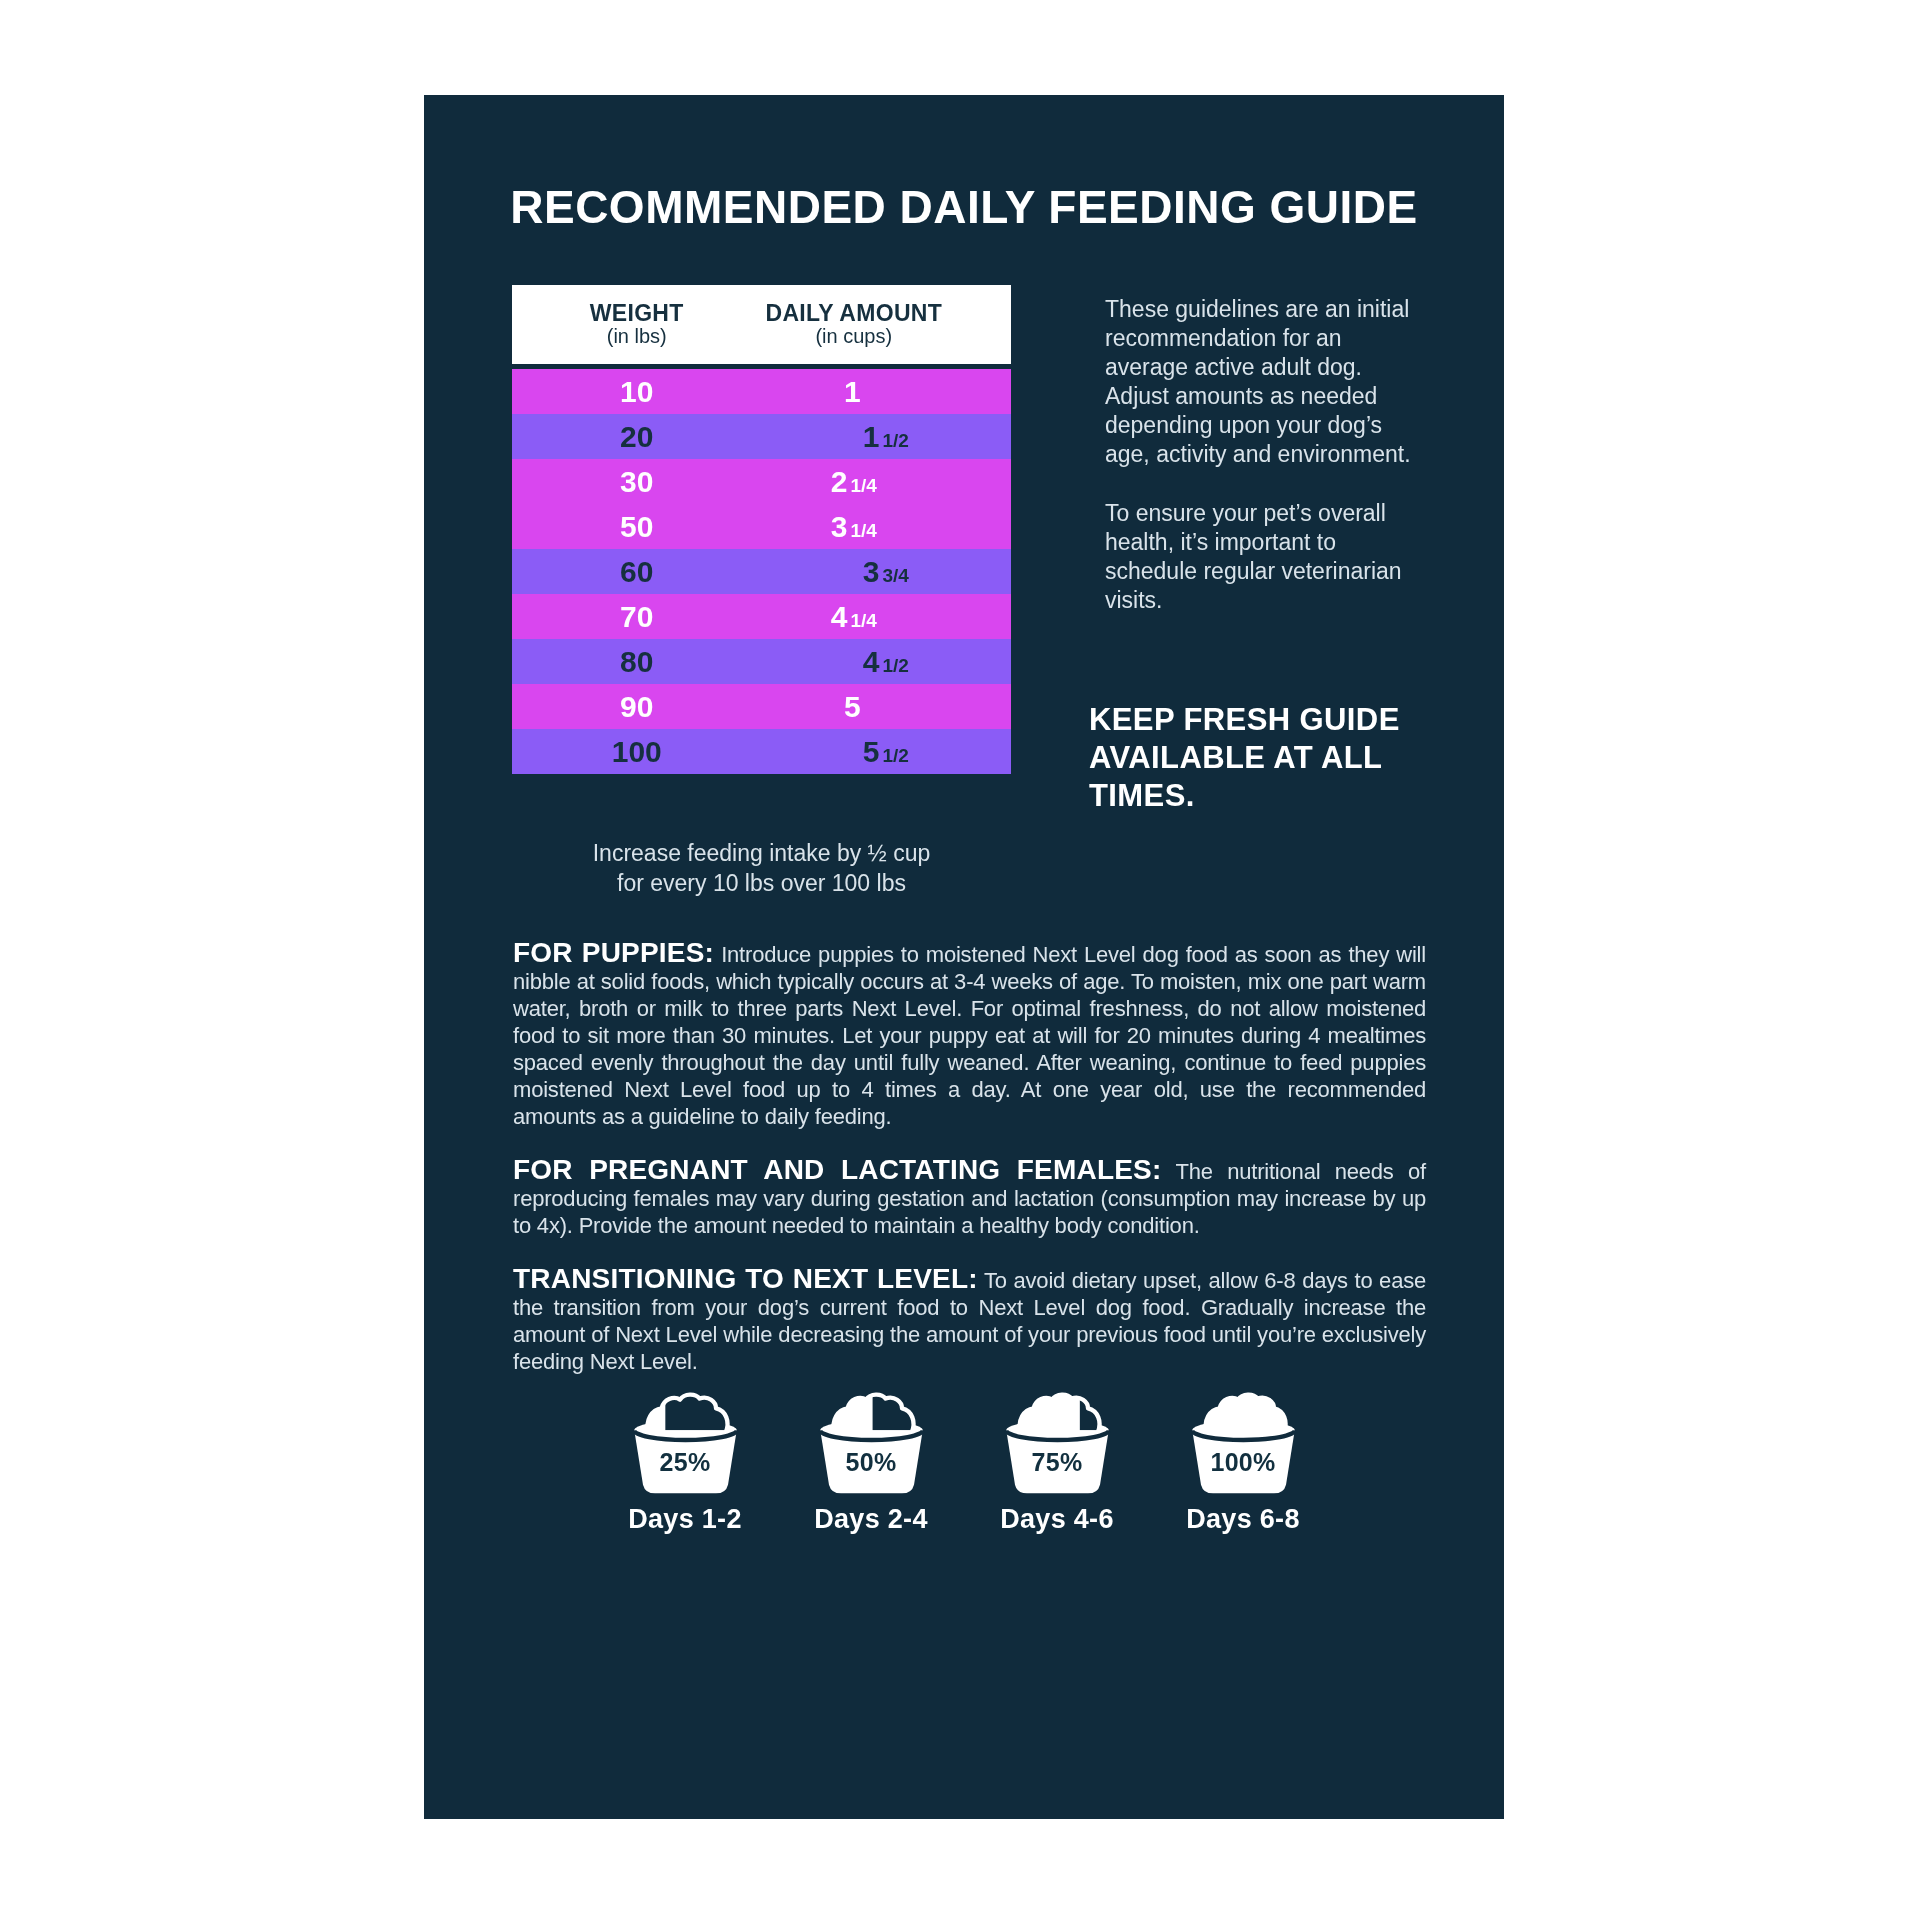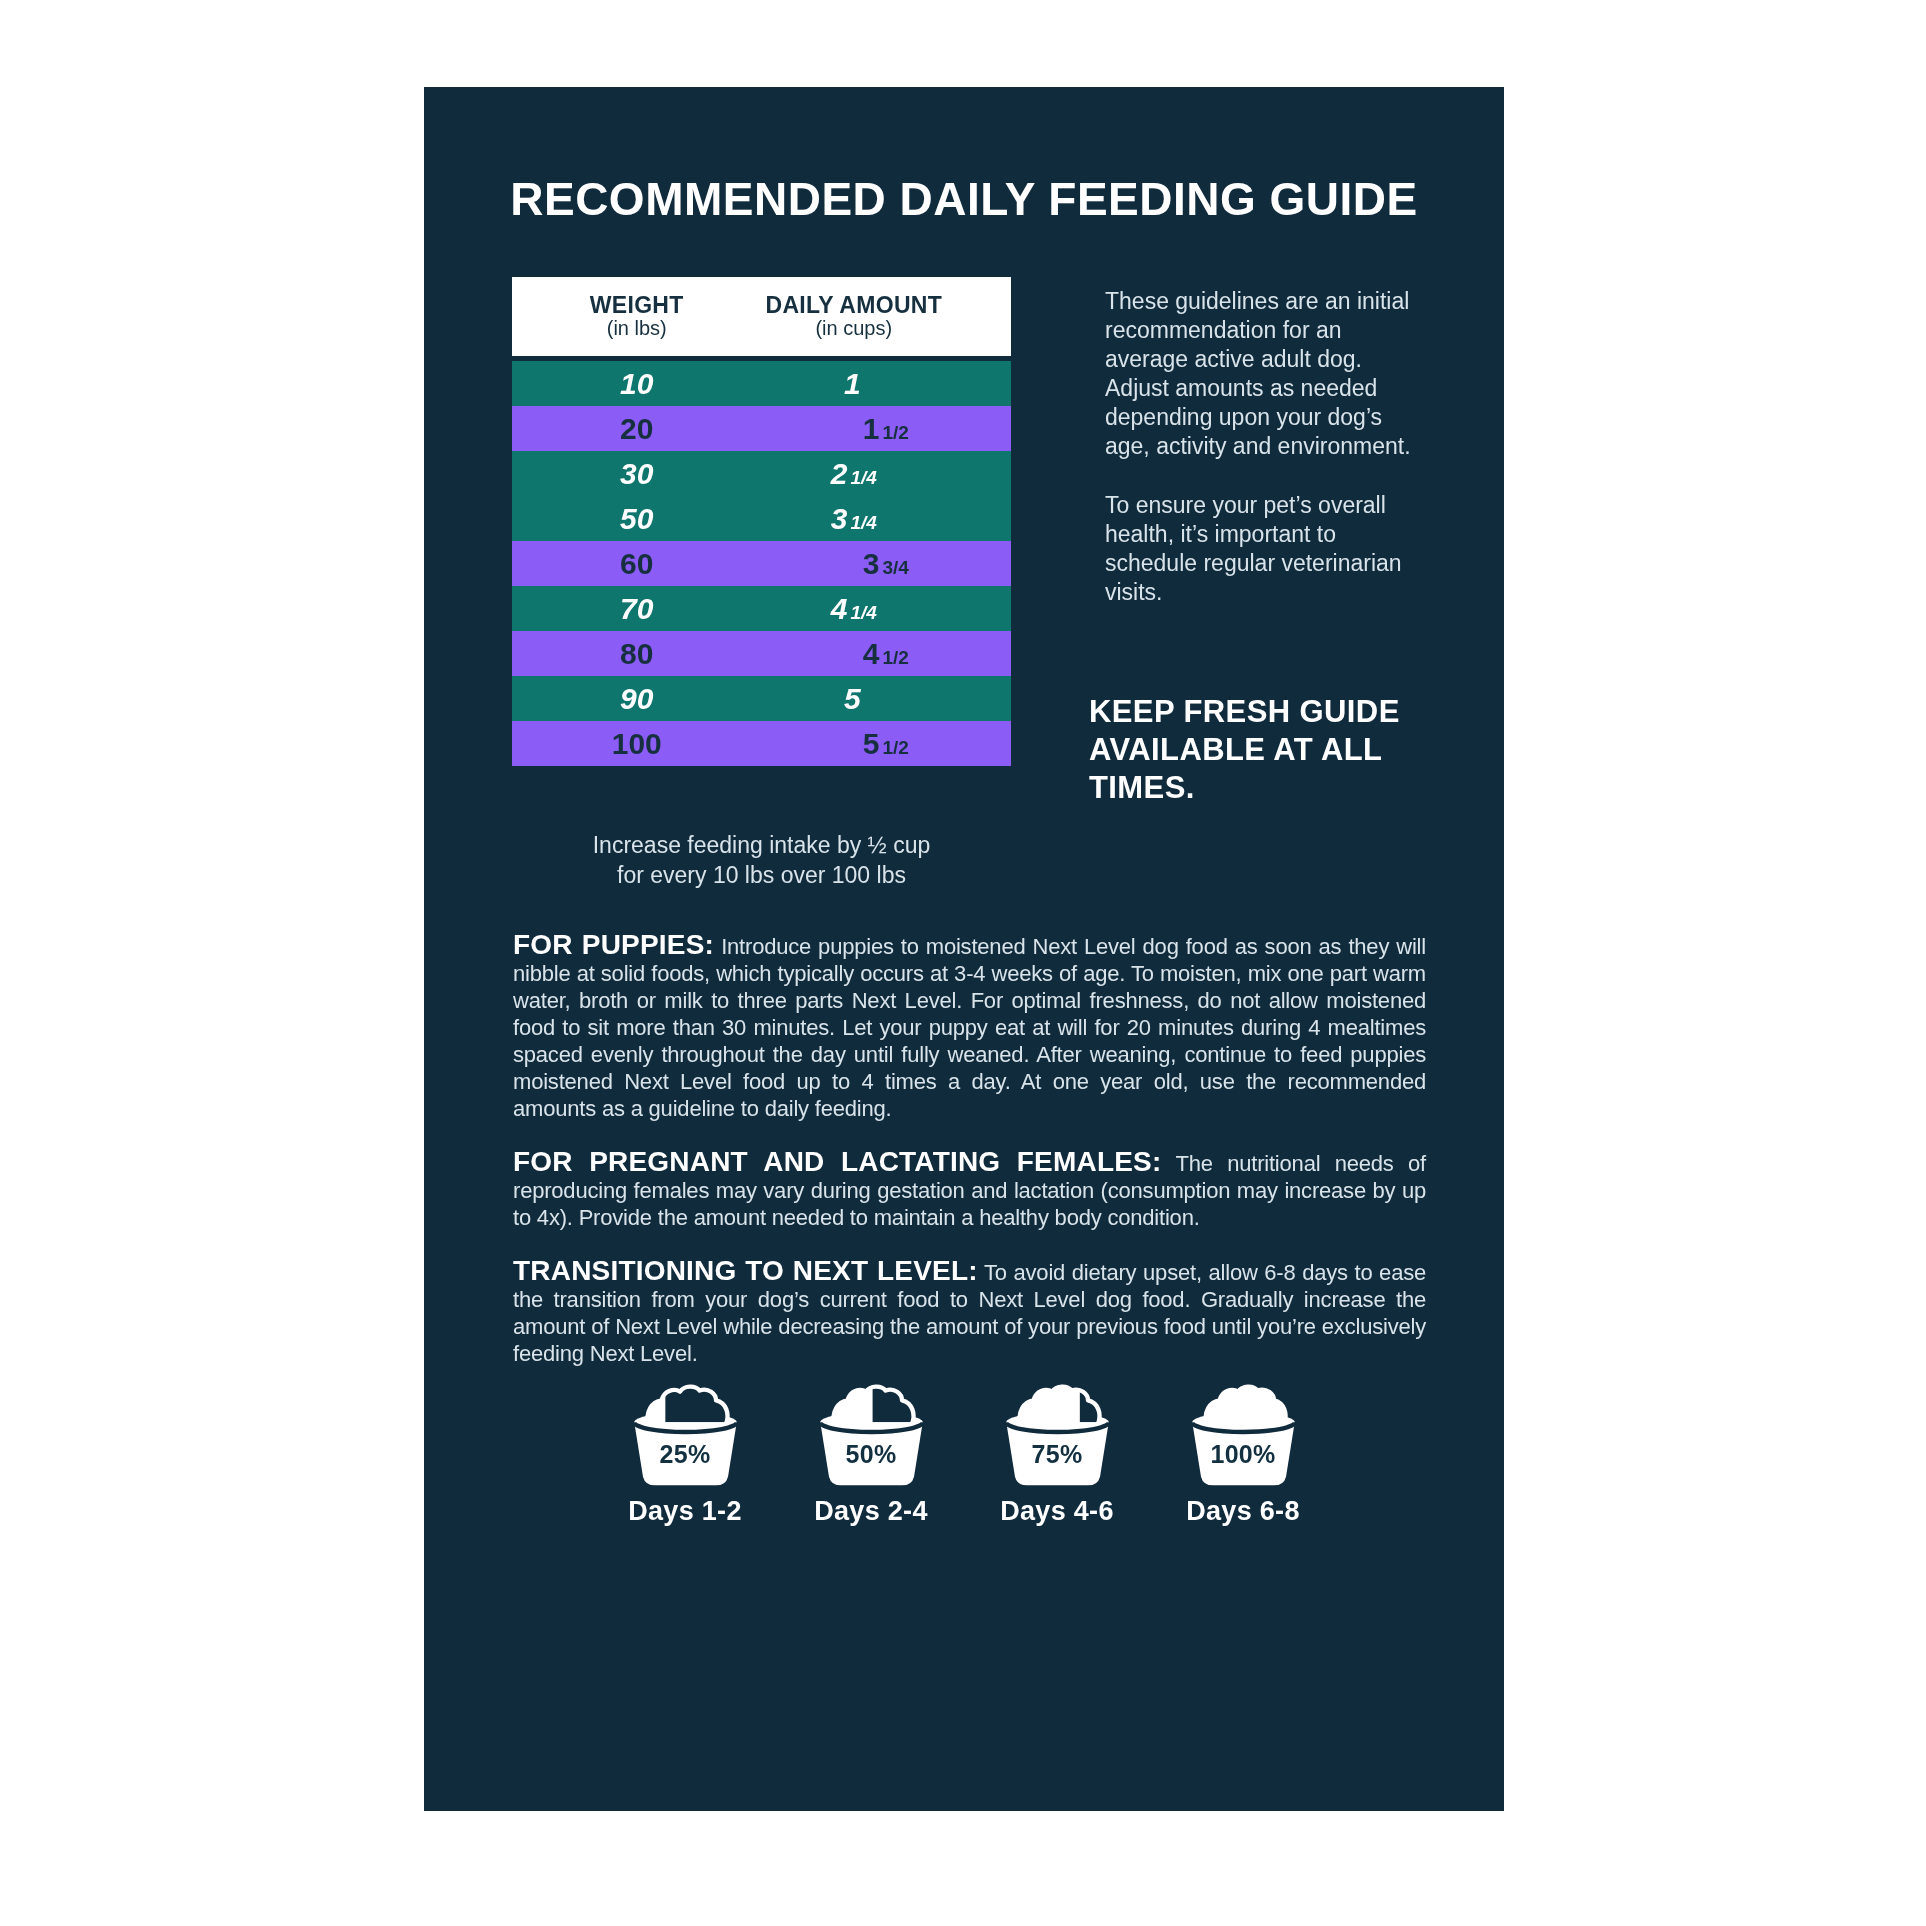--- a/index.html
+++ b/index.html
@@ -1,41 +1,41 @@
 <!DOCTYPE html>
 <html><head>
 <meta charset="utf-8">
 <style>
   html,body{margin:0;padding:0;}
   body{
     width:1927px;height:1927px;background:#ffffff;position:relative;
     font-family:"Liberation Sans", sans-serif;
   }
   .panel{
-    position:absolute;left:424px;top:87px;width:1080px;height:1724px;
+    position:absolute;left:424px;top:95px;width:1080px;height:1724px;
     background:#102b3c;overflow:hidden;
   }
   .abs{position:absolute;}
   .title{
     left:0;right:0;top:85px;text-align:center;color:#ffffff;
     font-size:46px;font-weight:bold;letter-spacing:0.5px;white-space:nowrap;
   }
   
   .tableWrap{left:88px;top:190px;width:499px;}
   .thead{
     background:#ffffff;height:79px;display:flex;align-items:center;color:#16303f;
   }
   .hcell{text-align:center;line-height:1.08;}
   .hcell .h1{font-size:23px;font-weight:bold;letter-spacing:0.3px;display:block;}
   .hcell .h2{font-size:20px;display:block;}
   .c1{width:50%;}
   .c2{width:37%;}
   .tbody{margin-top:5px;}
   .trow{height:45px;display:flex;align-items:center;}
-  .trow.dark{background:#0f766e;color:#ffffff;font-style:italic;}
+  .trow.dark{background:#d946ef;color:#ffffff;}
   .trow.light{background:#8b5cf6;color:#16303f;gap:32px;}
   .cell{text-align:center;font-size:30px;font-weight:bold;}
   .frac{font-size:19px;margin-left:3px;font-weight:bold;}
   .footnote{
     left:88px;top:743px;width:499px;text-align:center;color:#d9e3ea;
     font-size:23px;line-height:30px;
   }
   
   .sidebar{left:665px;top:184px;width:345px;color:#d9e3ea;font-size:23px;line-height:29px;}
   .sidebar p{margin:16px;}

